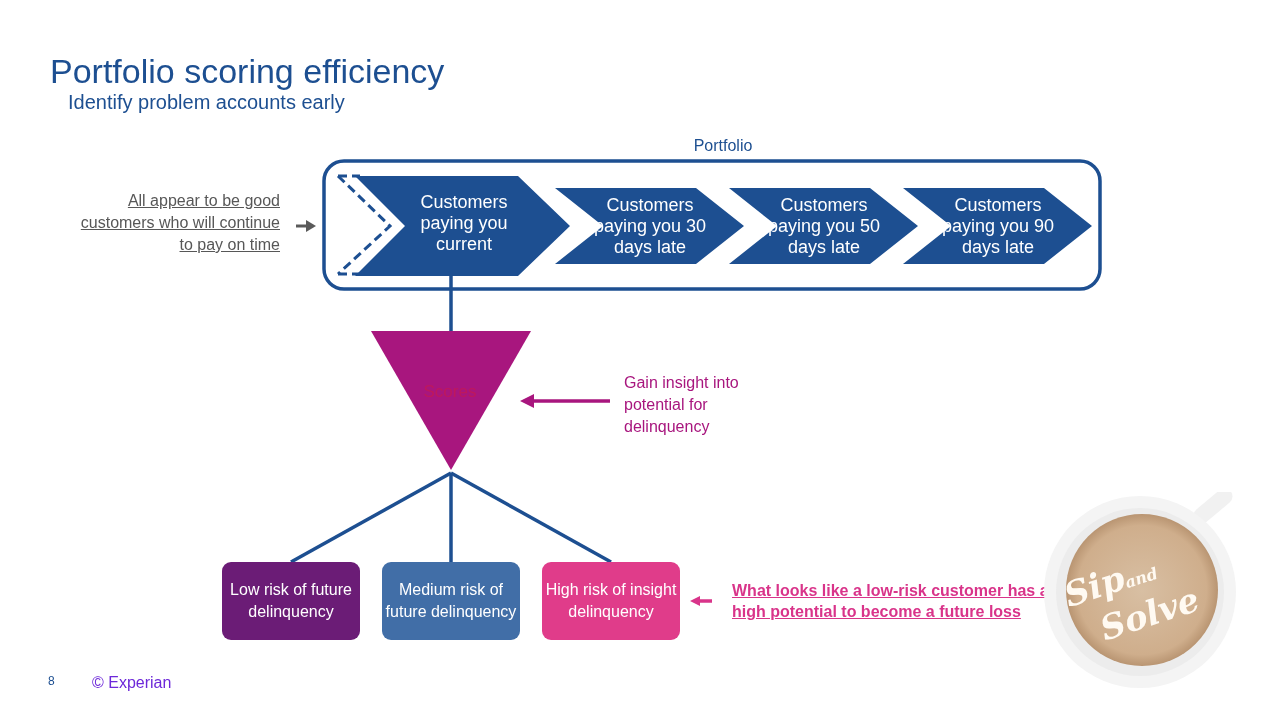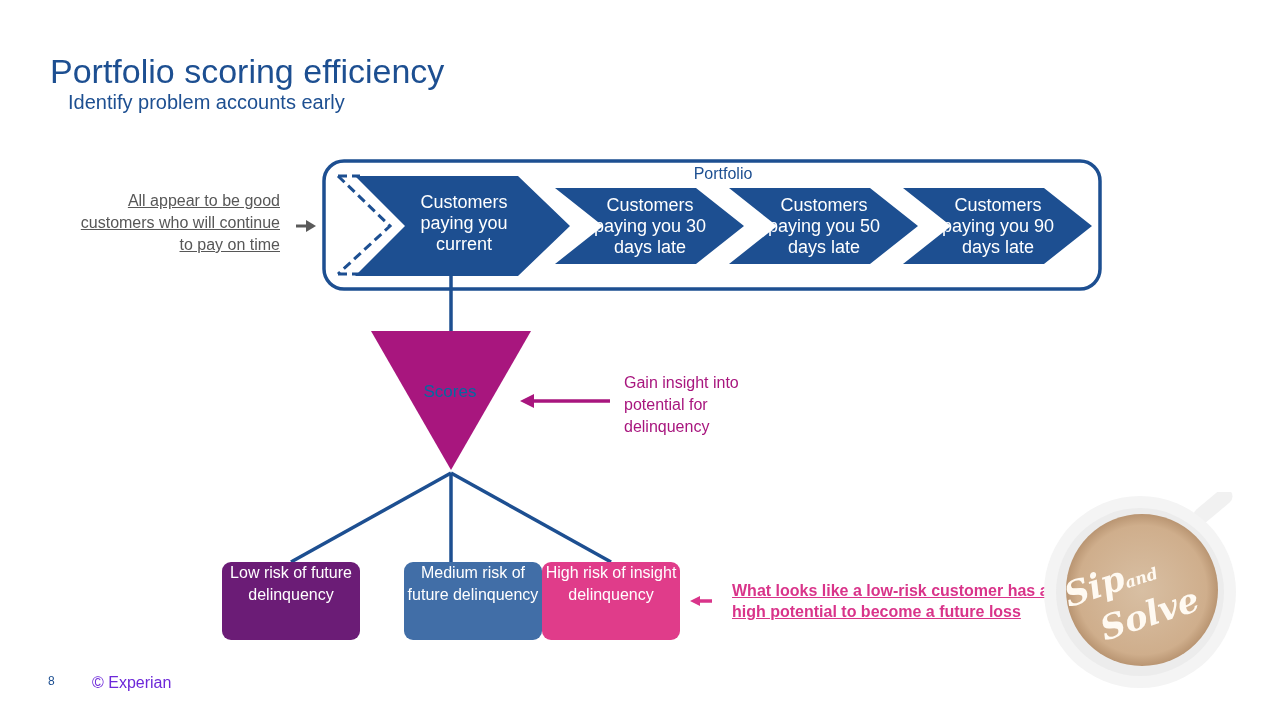--- a/index.html
+++ b/index.html
@@ -1,28 +1,28 @@
 <!DOCTYPE html>
 <html><head>
 <meta charset="utf-8">
 <style>
   html, body { margin:0; padding:0; }
   body { width:1280px; height:720px; position:relative; background:#ffffff; overflow:hidden; font-family:"Liberation Sans", sans-serif; }
   .abs { position:absolute; }
   #title { left:50px; top:52px; font-size:34px; color:#1d4f91; white-space:nowrap; }
   #subtitle { left:68px; top:91px; font-size:20px; color:#1d4f91; white-space:nowrap; }
-  #portfolio-label { left:660px; top:137px; width:126px; text-align:center; font-size:16px; color:#1d4f91;margin-top:28px; }
+  #portfolio-label { left:660px; top:137px; width:126px; text-align:center; font-size:16px; color:#1d4f91; }
   #left-note { left:80px; top:190px; width:200px; text-align:right; font-size:16px; line-height:22px; color:#575757;text-decoration:underline; }
   svg#diagram { position:absolute; left:0; top:0; }
   .chev-text { position:absolute; color:#fff; font-size:18px; text-align:center; line-height:21px; }
-  #scores-label { left:400px; top:382px; width:100px; text-align:center; font-size:17px; color:#0369a1; }
+  #scores-label { left:400px; top:382px; width:100px; text-align:center; font-size:17px; color:#be185d; }
   #insight-note { left:624px; top:372px; width:160px; font-size:16px; line-height:22px; color:#a8167e; }
-  .risk-box { position:absolute; top:562px; width:138px; height:78px; border-radius:9px; color:#fff; font-size:16px; line-height:22px; text-align:center; display:flex; align-items:flex-start; justify-content:center; }
+  .risk-box { position:absolute; top:562px; width:138px; height:78px; border-radius:9px; color:#fff; font-size:16px; line-height:22px; text-align:center; display:flex; align-items:center; justify-content:center; }
   #risk-low { left:222px; background:#6b1c76; }
-  #risk-medium { left:382px; background:#416ea7;margin-left:22px; }
+  #risk-medium { left:382px; background:#416ea7; }
   #risk-high { left:542px; background:#e03c8a; }
   #warning-link { left:732px; top:580px; font-size:16px; line-height:21px; color:#d9348a; font-weight:bold; text-decoration:underline; white-space:nowrap; }
   #page-num { left:48px; top:674px; font-size:12px; color:#1d4f91; }
   #copyright { left:92px; top:674px; font-size:16px; color:#6d28d9; }
   #cup { left:1040px; top:492px; width:210px; height:200px; }
   #cup-text { position:absolute; left:1068px; top:552px; width:160px; font-family:"DejaVu Serif", serif; font-style:italic; font-weight:bold; color:#fffaf2; transform:rotate(-18deg); font-size:34px; line-height:36px; }
 </style>
 </head>
 <body>
 

